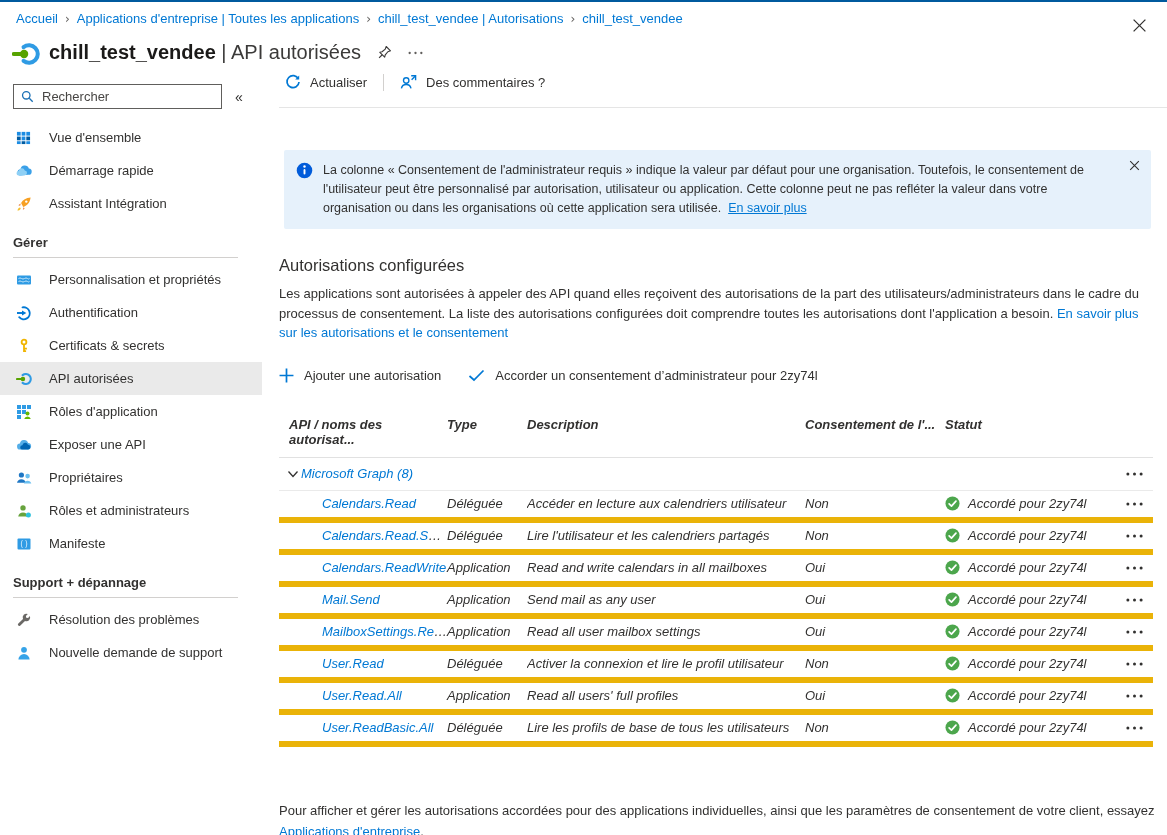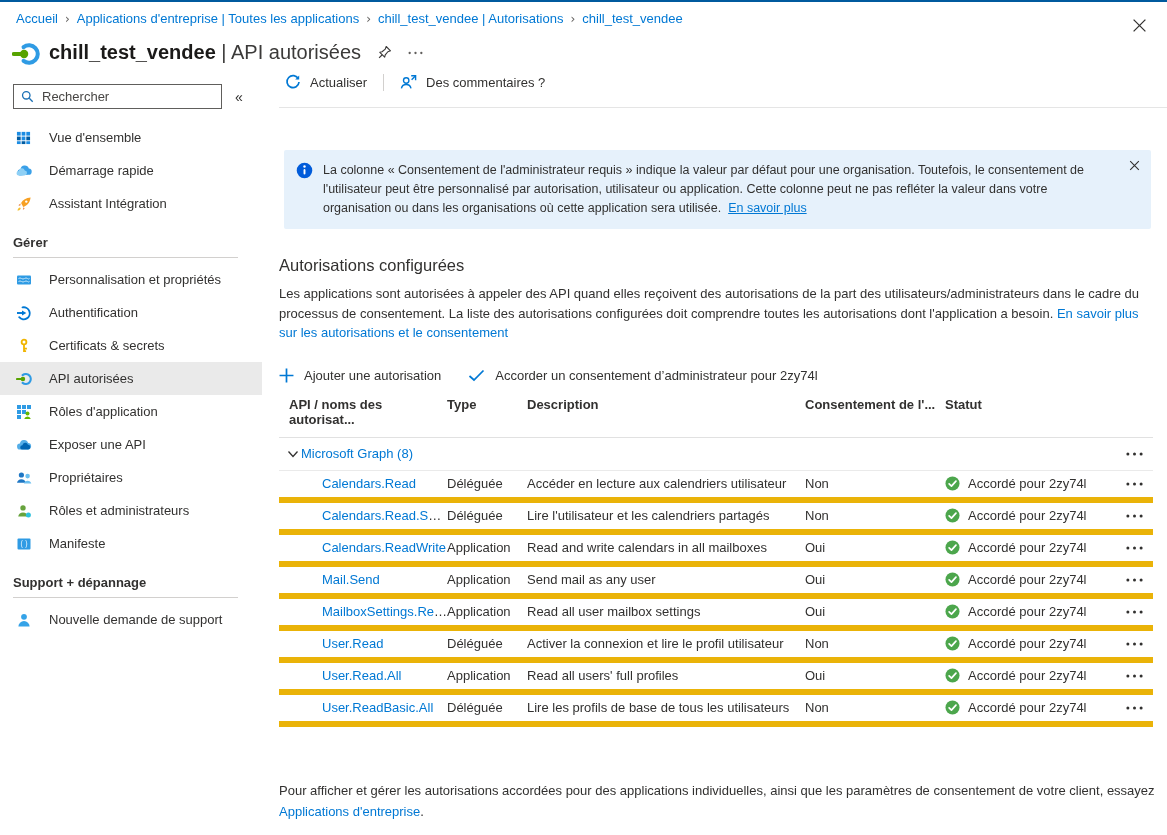--- a/index.html
+++ b/index.html
@@ -43,21 +43,21 @@
   .tb-sep{width:1px;height:17px;background:#d2d0ce;margin:0 6px;}
   .banner{background:var(--banner-bg);margin:42px 16px 0 5px;padding:11px 34px 11px 12px;display:flex;gap:10px;position:relative;border-radius:2px;}
   .banner-text{font-size:12.5px;line-height:19px;}
   .banner-text a{text-decoration:underline;}
   .banner .b-icon{flex-shrink:0;margin-top:1px;}
   .banner-close{position:absolute;top:9px;right:11px;cursor:pointer;}
   .section-title{font-size:16.5px;font-weight:400;margin:27px 0 0 0;color:#323130;}
   .section-desc{margin-top:9px;width:876px;line-height:19.5px;}
   .actions{display:flex;gap:27px;margin-top:25px;align-items:center;}
   .action-btn{display:flex;align-items:center;gap:10px;cursor:pointer;color:#323130;}
-  .perm-table{margin-top:7px;width:874px;}
+  .perm-table{margin-top:27px;width:874px;font-style:italic;}
   .t-head{display:grid;grid-template-columns:168px 80px 278px 140px 1fr 44px;font-weight:600;padding:7px 0 10px 0;border-bottom:1px solid #e1e1e1;}
   .t-head>div:first-child{padding-left:10px;}
   .t-group{display:grid;grid-template-columns:1fr 44px;align-items:center;height:33px;border-bottom:1px solid #eaeaea;}
   .group-link{display:flex;align-items:center;gap:2px;padding-left:8px;}
   .t-row{display:grid;grid-template-columns:168px 80px 278px 140px 1fr 44px;align-items:center;height:32px;border-bottom:6px solid #eab308;}
   .name-cell{padding-left:43px;overflow:hidden;text-overflow:ellipsis;white-space:nowrap;}
   .desc-cell{overflow:hidden;white-space:nowrap;padding-right:8px;}
   .status-cell{display:flex;align-items:center;gap:8px;}
   .s-icon{display:flex;}
   .menu-btn{justify-self:end;padding-right:10px;cursor:pointer;display:flex;color:#323130;}
@@ -248,20 +248,28 @@
               <text x="8" y="11" font-size="8" fill="#d8eefb" text-anchor="middle" font-family="DejaVu Sans Mono, monospace">()</text>
             </svg>
           </span>
           <span>Manifeste</span>
         </div>
         <div class="section-head">Support + dépannage</div>
         <div class="divider"></div>
         <div class="nav-item">
           <span class="icon">
             <svg width="16" height="16" viewBox="0 0 16 16">
+              <path d="M13.9 4.1 a3.7 3.7 0 0 1-4.9 4.8 L4.1 13.8 a1.45 1.45 0 0 1-2-2 L7 6.9 A3.7 3.7 0 0 1 11.8 2 L9.9 3.9 l.3 1.9 1.9.3z" fill="#6b6966"></path>
+            </svg>
+          </span>
+          <span>Résolution des problèmes</span>
+        </div>
+        <div class="nav-item">
+          <span class="icon">
+            <svg width="16" height="16" viewBox="0 0 16 16">
               <circle cx="8" cy="4.8" r="2.9" fill="#35a3e8"></circle>
               <path d="M2.4 14.6 a5.6 5.6 0 0 1 11.2 0z" fill="#35a3e8"></path>
             </svg>
           </span>
           <span>Nouvelle demande de support</span>
         </div>
       </div>
   </div>
 
   <div class="main">

